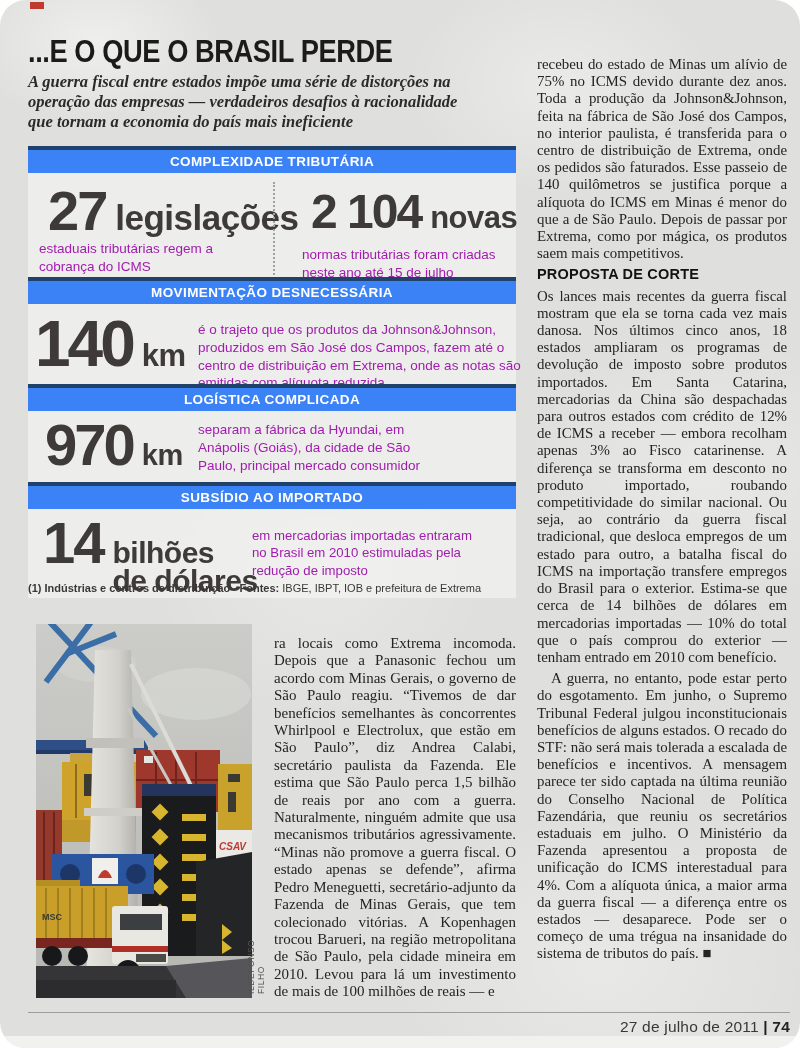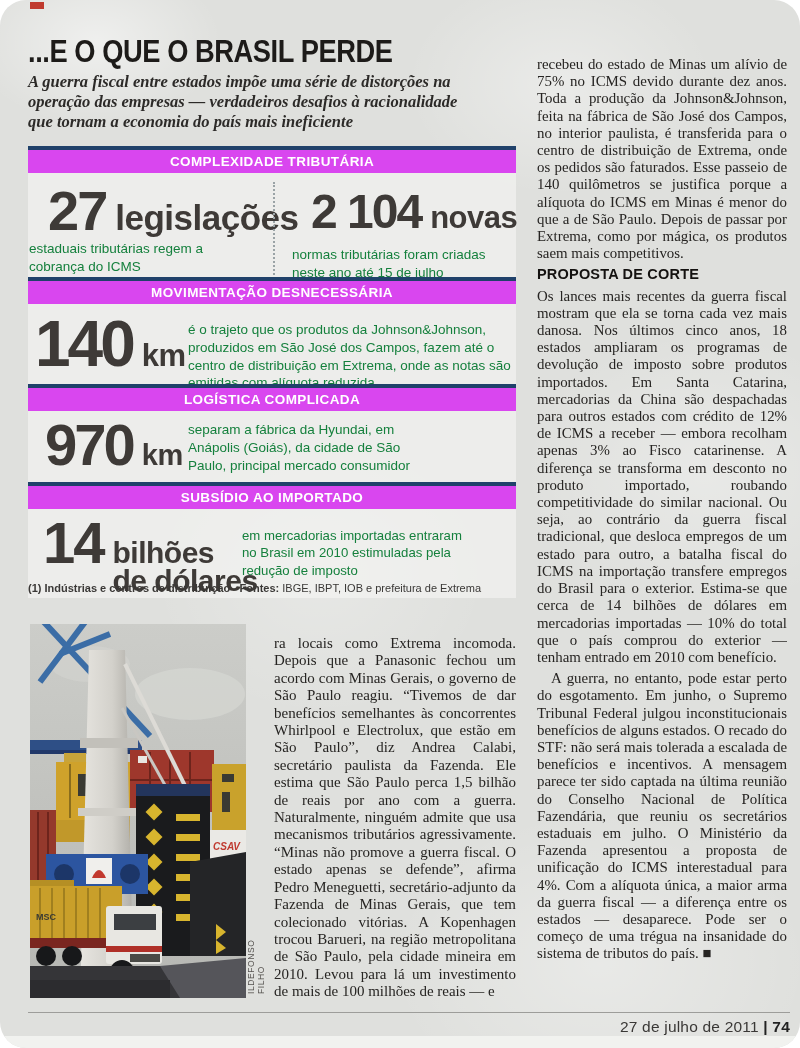--- a/index.html
+++ b/index.html
@@ -13,33 +13,33 @@
           radial-gradient(240px 200px at 40% 55%, rgba(255,255,255,.25), rgba(255,255,255,0) 70%),
           radial-gradient(300px 220px at 75% 92%, rgba(255,255,255,.3), rgba(255,255,255,0) 70%);}
   .reg-mark{position:absolute;left:30px;top:2px;width:14px;height:7px;background:#c03a2e;}
   .title{position:absolute;left:28px;top:34px;margin:0;font-size:31px;font-weight:800;
         letter-spacing:-.5px;color:#1d1b19;transform:scaleX(.88);transform-origin:left top;white-space:nowrap;}
   .subtitle{position:absolute;left:28px;top:72px;width:438px;margin:0;
         font-family:"Liberation Serif",serif;font-style:italic;font-weight:bold;
         font-size:16.5px;line-height:1.22;color:#2c2a28;}
   .info-panel{position:absolute;left:28px;top:146px;width:488px;height:452px;
         background:rgba(246,246,243,.62);}
-  .bar{position:absolute;left:28px;width:488px;height:23px;background:#d946ef;
+  .bar{position:absolute;left:28px;width:488px;height:23px;background:#3b82f6;
         border-top:4px solid #20416a;color:#fff;font-weight:bold;font-size:13.5px;
         letter-spacing:.4px;text-align:center;line-height:23px;}
   .bar1{top:146px}.bar2{top:277px}.bar3{top:384px}.bar4{top:482px}
   .statline{position:absolute;display:flex;align-items:baseline;gap:9px;color:#3e3a37;padding-left:20px;}
   .num{font-weight:800;letter-spacing:-2px;line-height:1;color:#3e3a37;}
   .numlabel{font-weight:800;letter-spacing:-.5px;line-height:1;color:#3e3a37;}
-  .desc{position:absolute;font-size:13.5px;line-height:1.32;color:#15803d;}
+  .desc{position:absolute;font-size:13.5px;line-height:1.32;color:#a21caf;margin-left:10px;}
   .dotted-div{position:absolute;left:273px;top:182px;height:116px;border-left:2px dotted #9aa3a6;}
   .footnote{position:absolute;left:28px;top:582px;width:486px;
         font-size:11px;color:#3a3836;}
   .footnote b{font-weight:bold;}
-  .photo{position:absolute;left:30px;top:624px;width:216px;height:374px;}
+  .photo{position:absolute;left:36px;top:624px;width:216px;height:374px;}
   .photo-credit{position:absolute;left:246px;top:918px;font-size:8.5px;letter-spacing:.6px;
         color:#55524f;writing-mode:vertical-rl;transform:rotate(180deg);height:76px;}
   .col{font-family:"Liberation Serif",serif;text-align:justify;color:#262422;}
   .col p{margin:4px;}
   .mid-col{position:absolute;left:270px;top:631px;width:250px;font-size:15px;line-height:17.4px;}
   .right-col{position:absolute;left:533px;top:52px;width:258px;font-size:14.9px;line-height:17.2px;}
   .sec-head{margin:9px 0 4px 0;font-family:"Liberation Sans",sans-serif;font-weight:bold;
         font-size:14.5px;letter-spacing:.2px;color:#141210;}
   .p-indent{text-indent:14px;}
   .footer-rule{position:absolute;left:28px;top:1012px;width:762px;height:1px;background:#9d9d9a;}

